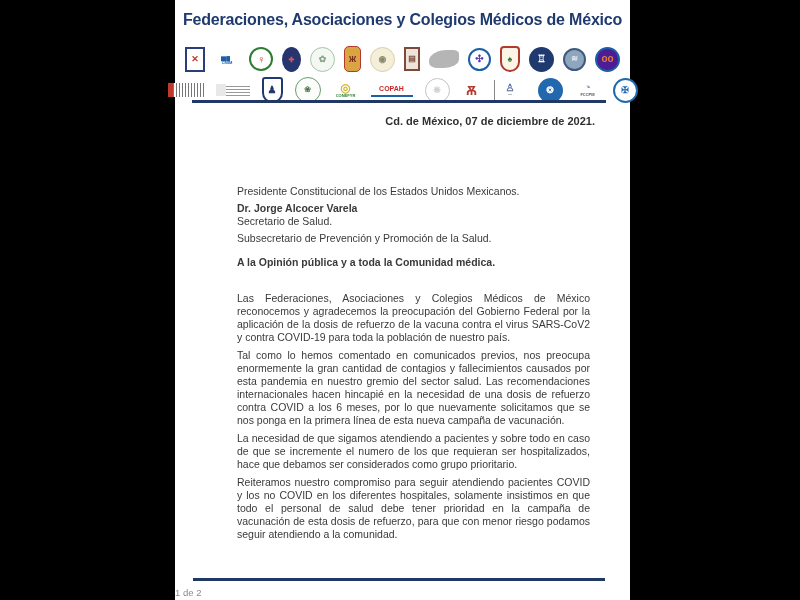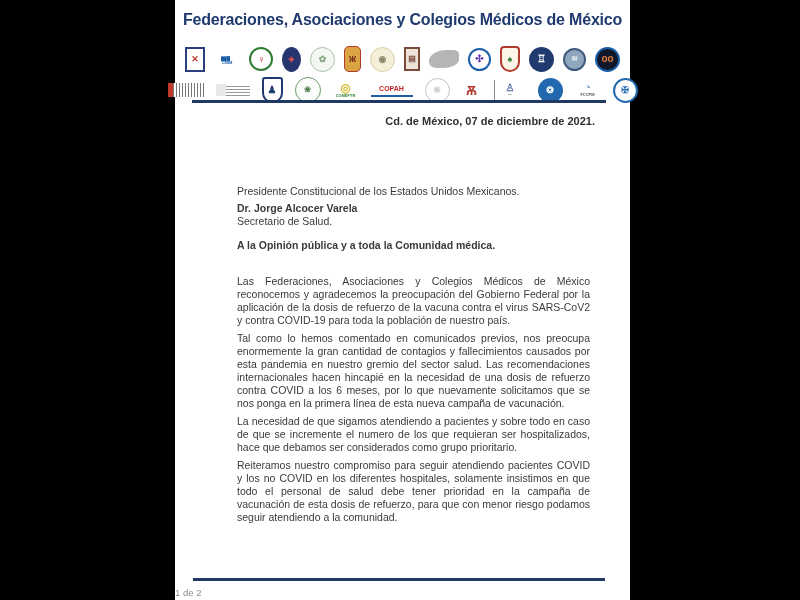--- a/index.html
+++ b/index.html
@@ -79,21 +79,21 @@
         </div>
         <div class="logo" style="width: 20px; height: 26px; border: 2px solid rgb(176, 58, 46); border-radius: 4px 4px 10px 10px; background: rgb(253, 244, 232);">
           <span class="glyph" style="color: rgb(46, 125, 50); font-size: 9px;">♠</span>
         </div>
         <div class="logo" style="width: 25px; height: 25px; background: rgb(32, 58, 112); border-radius: 50%;">
           <span class="glyph" style="color: rgb(255, 255, 255); font-size: 10px;">♖</span>
         </div>
         <div class="logo" style="width: 23px; height: 23px; background: rgb(143, 166, 191); border-radius: 50%; border: 2px solid rgb(63, 90, 125);">
           <span class="glyph" style="color: rgb(232, 238, 245); font-size: 8px;">≋</span>
         </div>
-        <div class="logo" style="width: 25px; height: 25px; border: 2px solid rgb(26, 95, 168); border-radius: 50%; background: #0f172a;">
+        <div class="logo" style="width: 25px; height: 25px; border: 2px solid rgb(26, 95, 168); border-radius: 50%; background: #4c1d95;">
           <span class="glyph" style="color: rgb(224, 123, 57); font-size: 10px;">oo</span>
         </div>
       </div>
     <div class="logo-row row2">
         <div class="logo" style="width: 36px; height: 14px; background: repeating-linear-gradient(90deg, rgb(119, 119, 119) 0px, rgb(119, 119, 119) 1px, rgb(255, 255, 255) 1px, rgb(255, 255, 255) 3px); border-left: 5px solid rgb(192, 57, 43);"></div>
         <div class="logo" style="width: 34px; height: 12px; background: repeating-linear-gradient(0deg, rgb(153, 153, 153) 0px, rgb(153, 153, 153) 1px, rgb(255, 255, 255) 1px, rgb(255, 255, 255) 3px); border-left: 10px solid rgb(232, 232, 232);"></div>
         <div class="logo" style="width: 21px; height: 26px; border: 2px solid rgb(32, 58, 112); border-radius: 3px 3px 10px 10px; background: rgb(255, 255, 255);">
           <span class="glyph" style="color: rgb(32, 58, 112); font-size: 10px;">♟</span>
         </div>
         <div class="logo" style="width: 26px; height: 26px; border: 1px solid rgb(106, 154, 106); border-radius: 50%; background: rgb(251, 253, 251);">
@@ -138,20 +138,21 @@
     <div class="recipient">
       <div class="role">Presidente Constitucional de los Estados Unidos Mexicanos.</div>
     </div>
 
     <div class="recipient">
       <div class="name">Dr. Jorge Alcocer Varela</div>
       <div class="role">Secretario de Salud.</div>
     </div>
 
     <div class="recipient">
+      <div class="role">Subsecretario de Prevención y Promoción de la Salud.</div>
     </div>
 
     <div class="salutation">A la Opinión pública y a toda la Comunidad médica.</div>
 
     <div class="paragraphs">
       <p>Las Federaciones, Asociaciones y Colegios Médicos de México reconocemos y agradecemos la preocupación del Gobierno Federal por la aplicación de la dosis de refuerzo de la vacuna contra el virus SARS-CoV2 y contra COVID-19 para toda la población de nuestro país.</p>
       <p>Tal como lo hemos comentado en comunicados previos, nos preocupa enormemente la gran cantidad de contagios y fallecimientos causados por esta pandemia en nuestro gremio del sector salud. Las recomendaciones internacionales hacen hincapié en la necesidad de una dosis de refuerzo contra COVID a los 6 meses, por lo que nuevamente solicitamos que se nos ponga en la primera línea de esta nueva campaña de vacunación.</p>
       <p>La necesidad de que sigamos atendiendo a pacientes y sobre todo en caso de que se incremente el numero de los que requieran ser hospitalizados, hace que debamos ser considerados como grupo prioritario.</p>
       <p>Reiteramos nuestro compromiso para seguir atendiendo pacientes COVID y los no COVID en los diferentes hospitales, solamente insistimos en que todo el personal de salud debe tener prioridad en la campaña de vacunación de esta dosis de refuerzo, para que con menor riesgo podamos seguir atendiendo a la comunidad.</p>
     </div>

